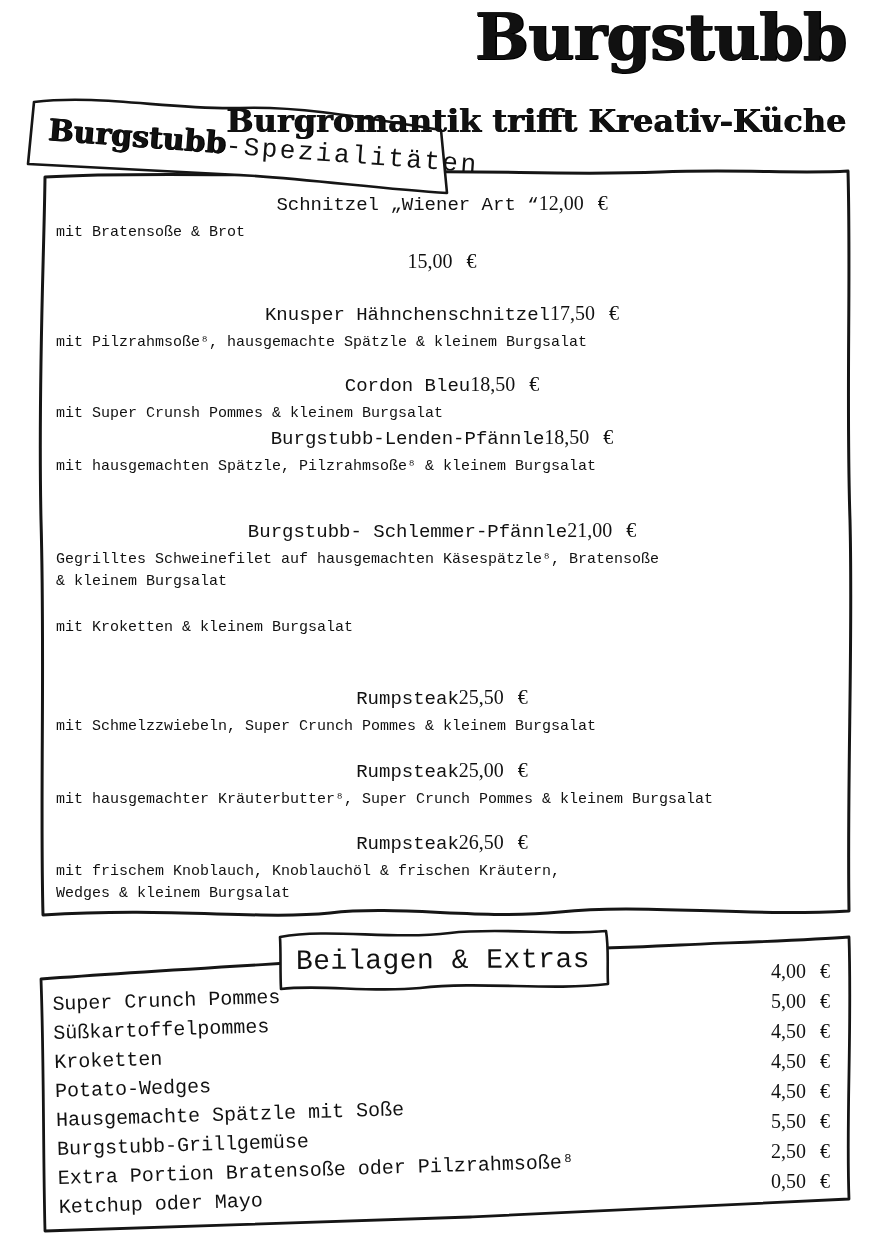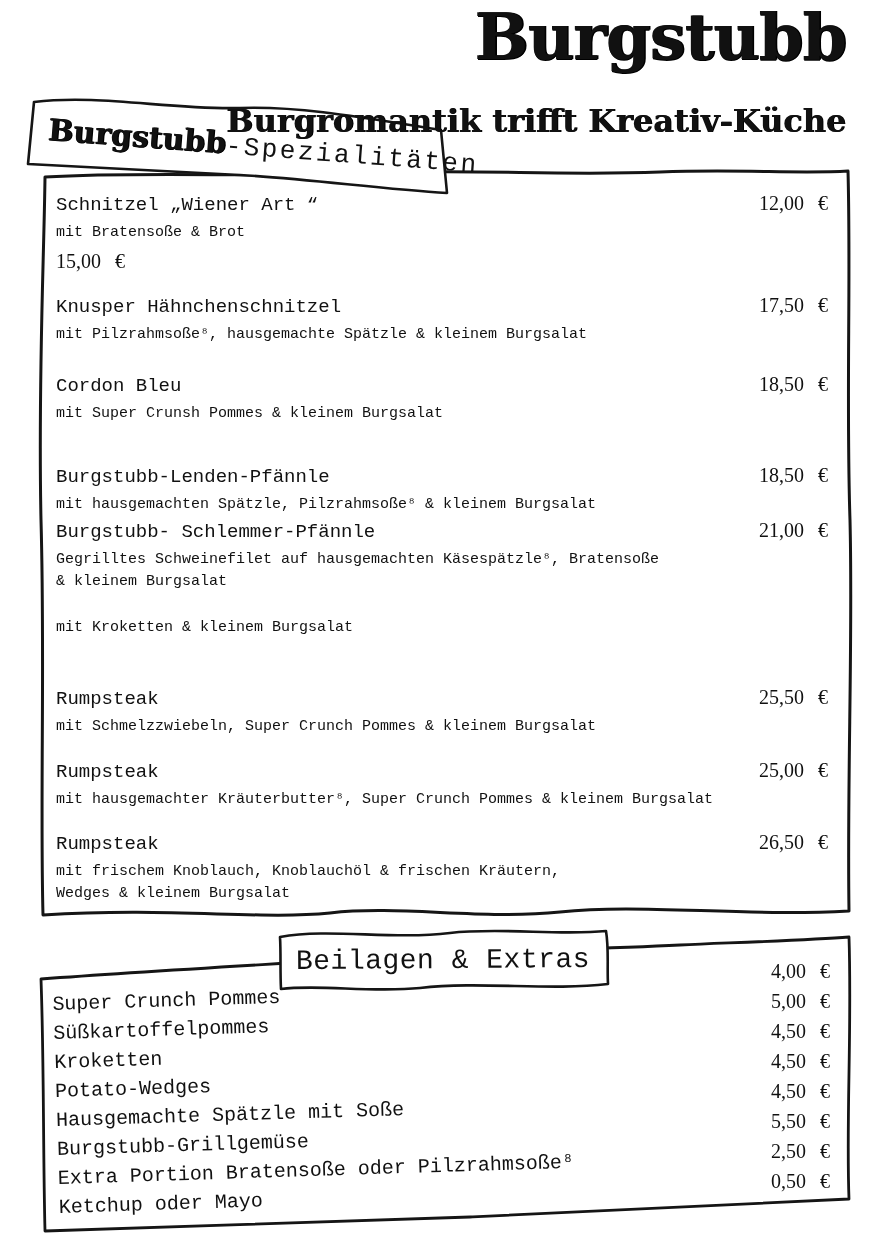--- a/index.html
+++ b/index.html
@@ -25,21 +25,21 @@
   
   #specials-title{
     top:112px;left:48px;transform:rotate(4.3deg);transform-origin:0 50%;
     display:flex;align-items:baseline;white-space:nowrap;z-index:2;
   }
   #specials-title .brand{font-size:30px;text-shadow:1.2px 0 0 #000,.5px .5px 0 #000;
     font-family:"DejaVu Serif","Liberation Serif",serif;font-weight:bold;}
   #specials-title .suffix{font-size:26px;letter-spacing:2.5px;}
   
   .item{left:56px;width:772px;z-index:2;}
-  .item .row{display:flex;justify-content:space-between;align-items:baseline;}
+  .item .row{display:flex;justify-content:center;align-items:baseline;}
   .item .name{font-size:19px;line-height:25px;white-space:pre;}
   .price{
     font-family:Liberation Serif, serif;
     font-size:20px;word-spacing:9px;white-space:pre;
   }
   .item .desc{font-size:15px;line-height:22px;margin-top:4px;white-space:pre-line;}
   
   #sides-title{
     top:934px;left:278px;width:330px;height:52px;z-index:3;
     display:flex;align-items:center;justify-content:center;
@@ -108,35 +108,35 @@
       <span class="name">Schnitzel „Wiener Art “</span>
       <span class="price">12,00 €</span>
     </div>
   <div class="desc">mit Bratensoße &amp; Brot</div>
 </div>
 <div class="abs item" style="top:250px">
   <div class="row">
       <span class="price">15,00 €</span>
     </div>
 </div>
-<div class="abs item" style="top:294px">
+<div class="abs item" style="top:302px">
   <div class="row">
       <span class="name">Knusper Hähnchenschnitzel</span>
       <span class="price">17,50 €</span>
     </div>
   <div class="desc">mit Pilzrahmsoße⁸, hausgemachte Spätzle &amp; kleinem Burgsalat</div>
 </div>
 <div class="abs item" style="top:373px">
   <div class="row">
       <span class="name">Cordon Bleu</span>
       <span class="price">18,50 €</span>
     </div>
   <div class="desc">mit Super Crunsh Pommes &amp; kleinem Burgsalat</div>
 </div>
-<div class="abs item" style="top:464px">
+<div class="abs item" style="top:426px">
   <div class="row">
       <span class="name">Burgstubb-Lenden-Pfännle</span>
       <span class="price">18,50 €</span>
     </div>
   <div class="desc">mit hausgemachten Spätzle, Pilzrahmsoße⁸ &amp; kleinem Burgsalat</div>
 </div>
 <div class="abs item" style="top:519px">
   <div class="row">
       <span class="name">Burgstubb- Schlemmer-Pfännle</span>
       <span class="price">21,00 €</span>

